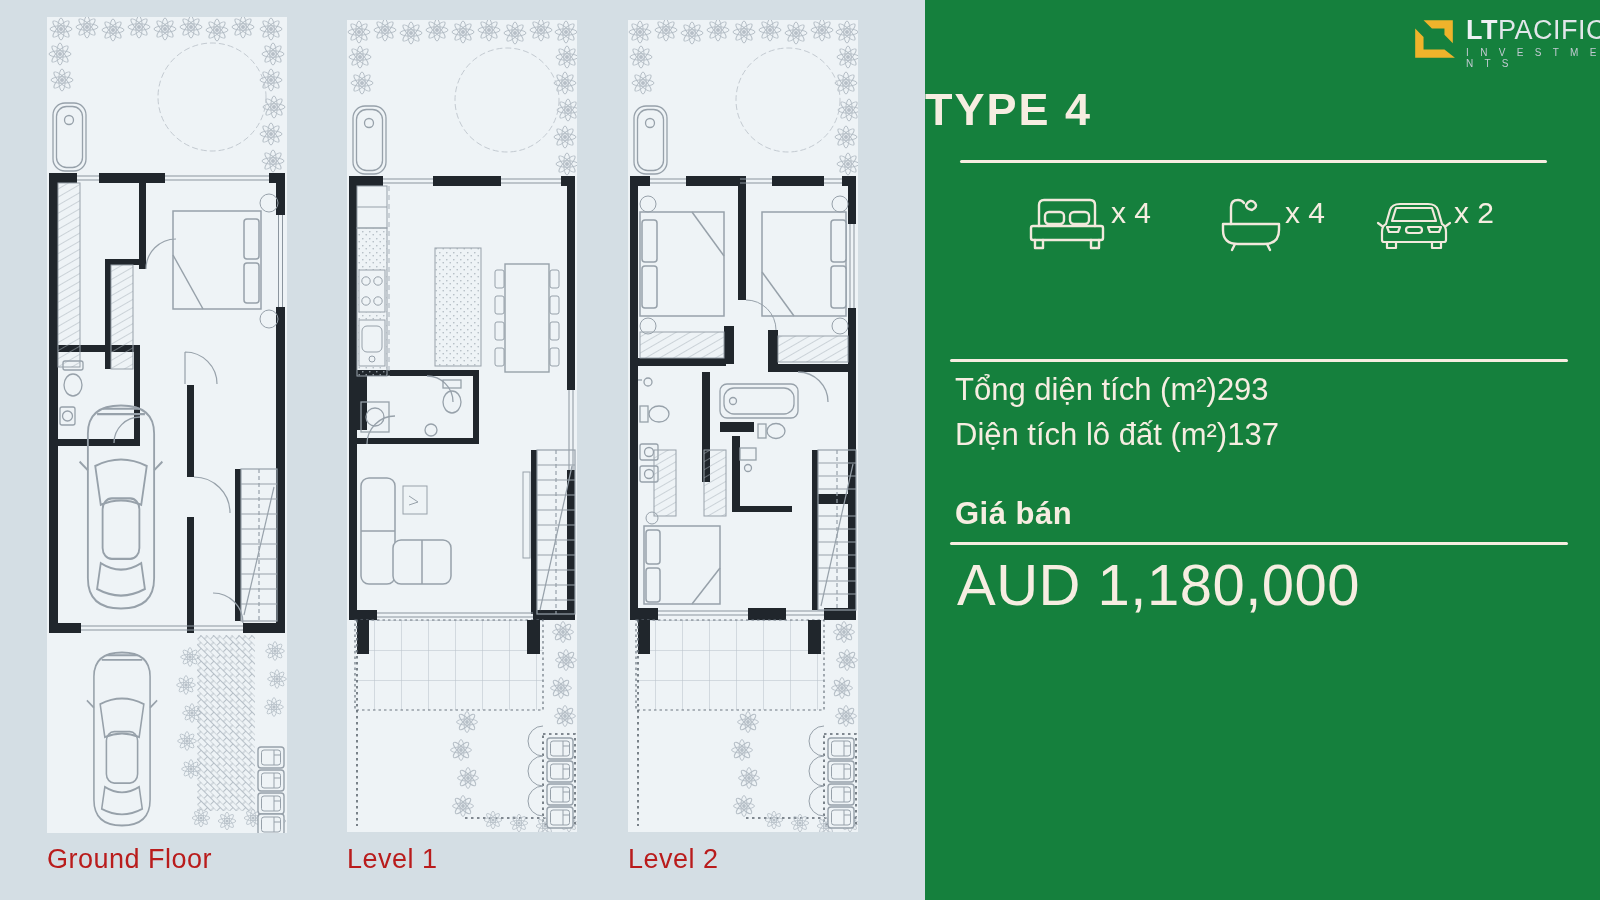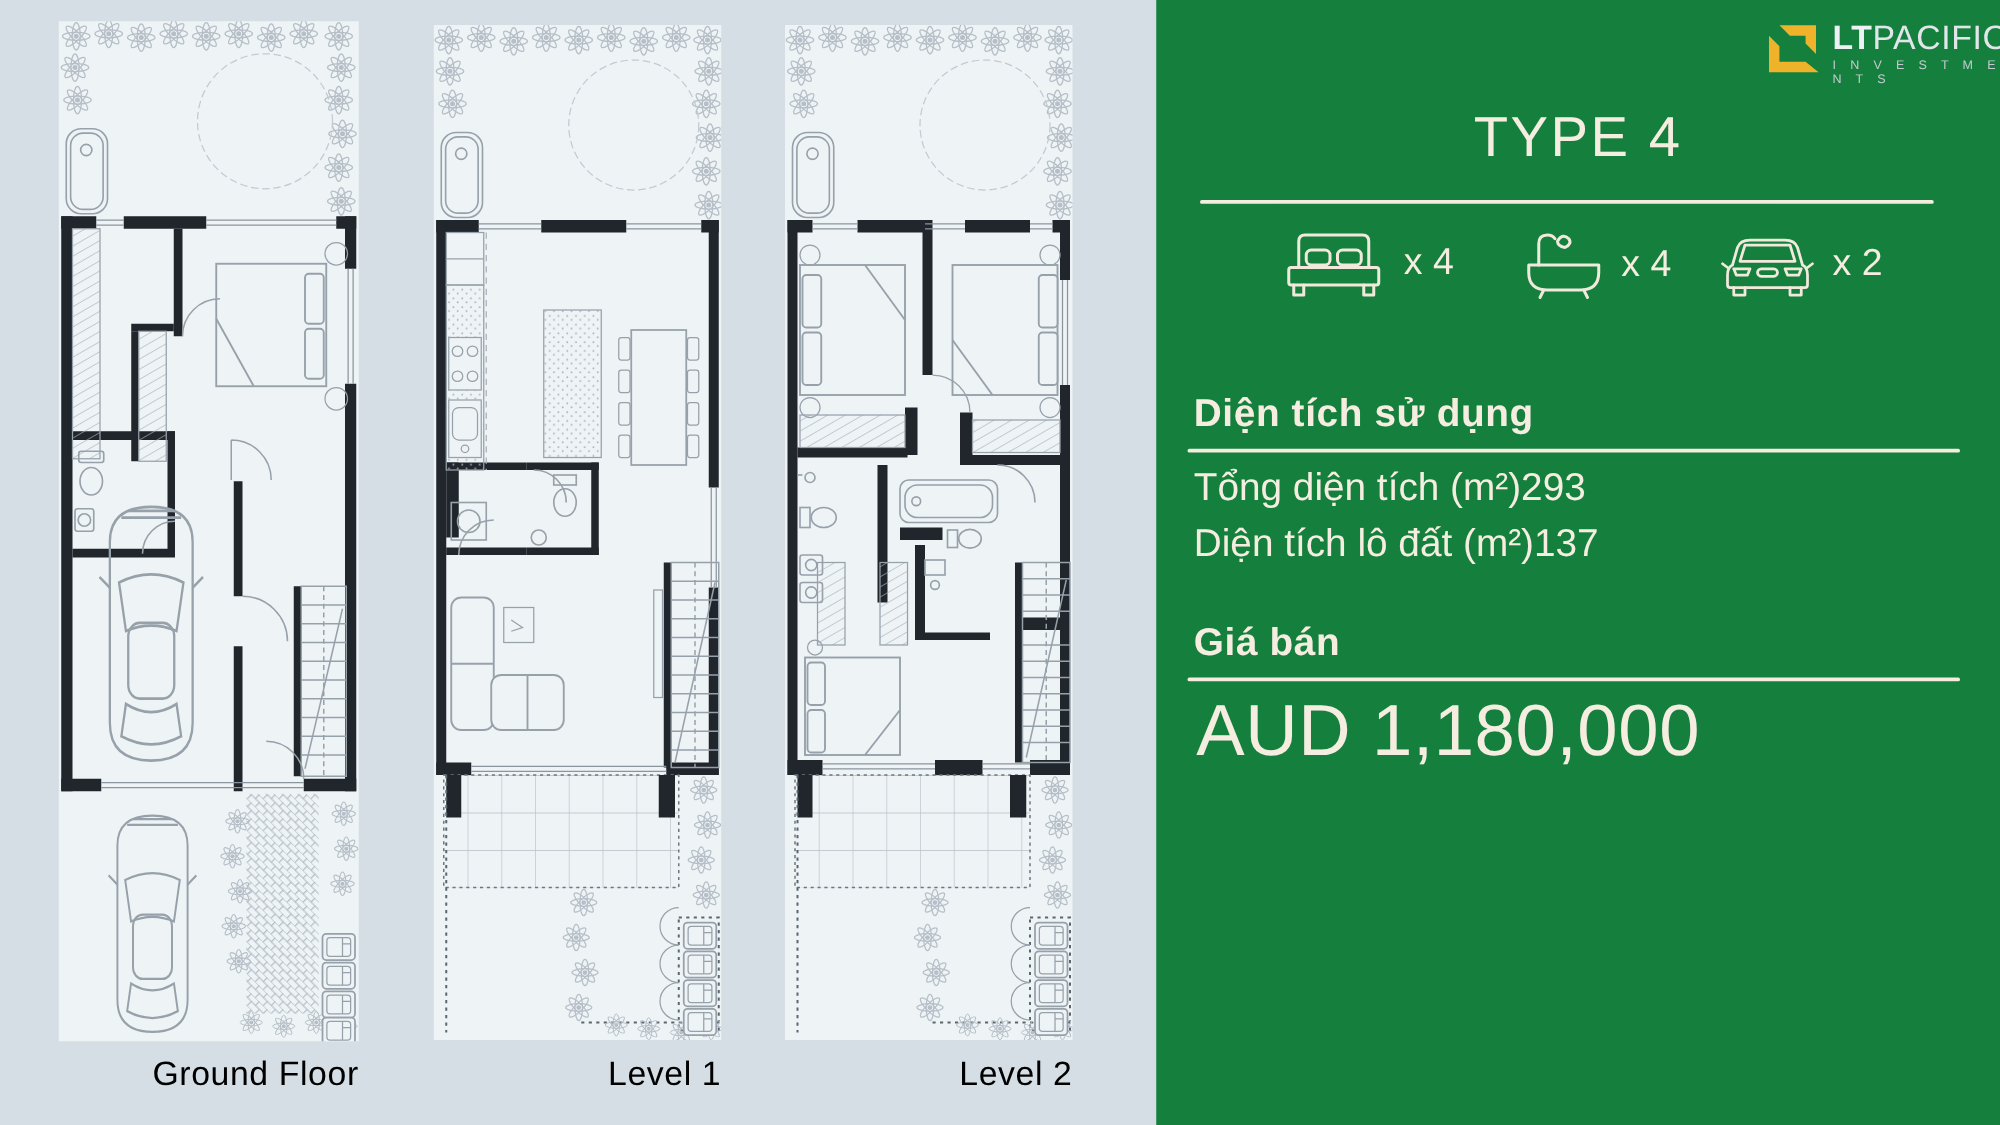--- a/index.html
+++ b/index.html
@@ -3,41 +3,41 @@
 <meta charset="utf-8">
 <style>
   html,body{margin:0;padding:0}
   body{width:1600px;height:900px;position:relative;overflow:hidden;
        background:#d4dee4;font-family:"Liberation Sans","DejaVu Sans",sans-serif}
   .plan{position:absolute;background:#eef3f6}
   #plan1{left:47px;top:17px;width:240px;height:816px}
   #plan2{left:347px;top:20px;width:230px;height:812px}
   #plan3{left:628px;top:20px;width:230px;height:812px}
   .plan svg{display:block;width:100%;height:100%}
-  .plan-label{position:absolute;top:844px;height:32px;font-size:27px;color:#000000;
-              text-align:right;letter-spacing:0.5px}
+  .plan-label{position:absolute;top:844px;height:32px;font-size:27px;color:#b91c1c;
+              text-align:left;letter-spacing:0.5px}
   #label1{left:47px;width:240px}
   #label2{left:347px;width:230px}
   #label3{left:628px;width:230px}
 
   .right-panel{position:absolute;left:925px;top:0;width:675px;height:900px;
                background:#15803d;color:#f6ede1}
   .logo{position:absolute;top:16px;left:486px;display:flex;gap:9px;align-items:flex-start}
   .logo-txt{display:flex;flex-direction:column}
   .logo-line1{font-size:27px;line-height:28px;color:#eef1f4;letter-spacing:0.5px}
   .logo-lt{font-weight:bold}
   .logo-pac{font-weight:normal;color:#e2e6ea}
   .logo-line2{font-size:10px;letter-spacing:4.3px;color:#c3cad2;margin-top:3px}
-  .panel-title{position:absolute;top:84px;left:0;width:100%;text-align:center;
-               font-size:45px;font-weight:normal;letter-spacing:2px}
+  .panel-title{position:absolute;top:84px;left:0;width:100%;
+               font-size:45px;font-weight:bold;letter-spacing:2px}
   .divider{position:absolute;height:3px;background:#f6ede1;border-radius:2px}
   #div1{top:160px;left:35px;width:587px}
   #div2{top:359px;left:25px;width:618px}
   #div3{top:542px;left:25px;width:618px}
-  .feat{position:absolute;top:184px;display:flex;align-items:center;gap:14px}
+  .feat{position:absolute;top:196px;display:flex;align-items:flex-start;gap:2px}
   #feat-bed{left:100px}
   #feat-bath{left:294px}
   #feat-car{left:451px}
   .feat-count{font-size:30px;padding-bottom:2px;white-space:nowrap}
   .feat svg{display:block}
   .section-heading{position:absolute;left:30px;font-size:31px;font-weight:bold;letter-spacing:0.5px}
   #area-heading{top:313px}
   #price-heading{top:496px}
   .stat-row{position:absolute;left:30px;width:613px;display:flex;
             font-size:31px}
@@ -530,21 +530,20 @@
         <path d="M20 12 H56 L60 25 H16 Z"></path>
         <path d="M11 31 L24 31 L22 36 L13 36 Z M65 31 L52 31 L54 36 L63 36 Z"></path>
         <rect x="30" y="31" width="16" height="6" rx="3"></rect>
         <path d="M6 30 l-4 -3 M70 30 l4 -3"></path>
         <path d="M11 46 v6 h9 v-6 M56 46 v6 h9 v-6"></path>
       </svg>
     </span>
     <span class="feat-count">x 2</span>
   </div>
 
-  <div class="section-heading" id="area-heading">Diện tích sử dụng</div>
   <div class="divider" id="div2"></div>
 
   <div class="stat-row" id="row1">
     <span>Tổng diện tích (m²)</span>
     <span>293</span>
   </div>
   <div class="stat-row" id="row2">
     <span>Diện tích lô đất (m²)</span>
     <span>137</span>
   </div>

